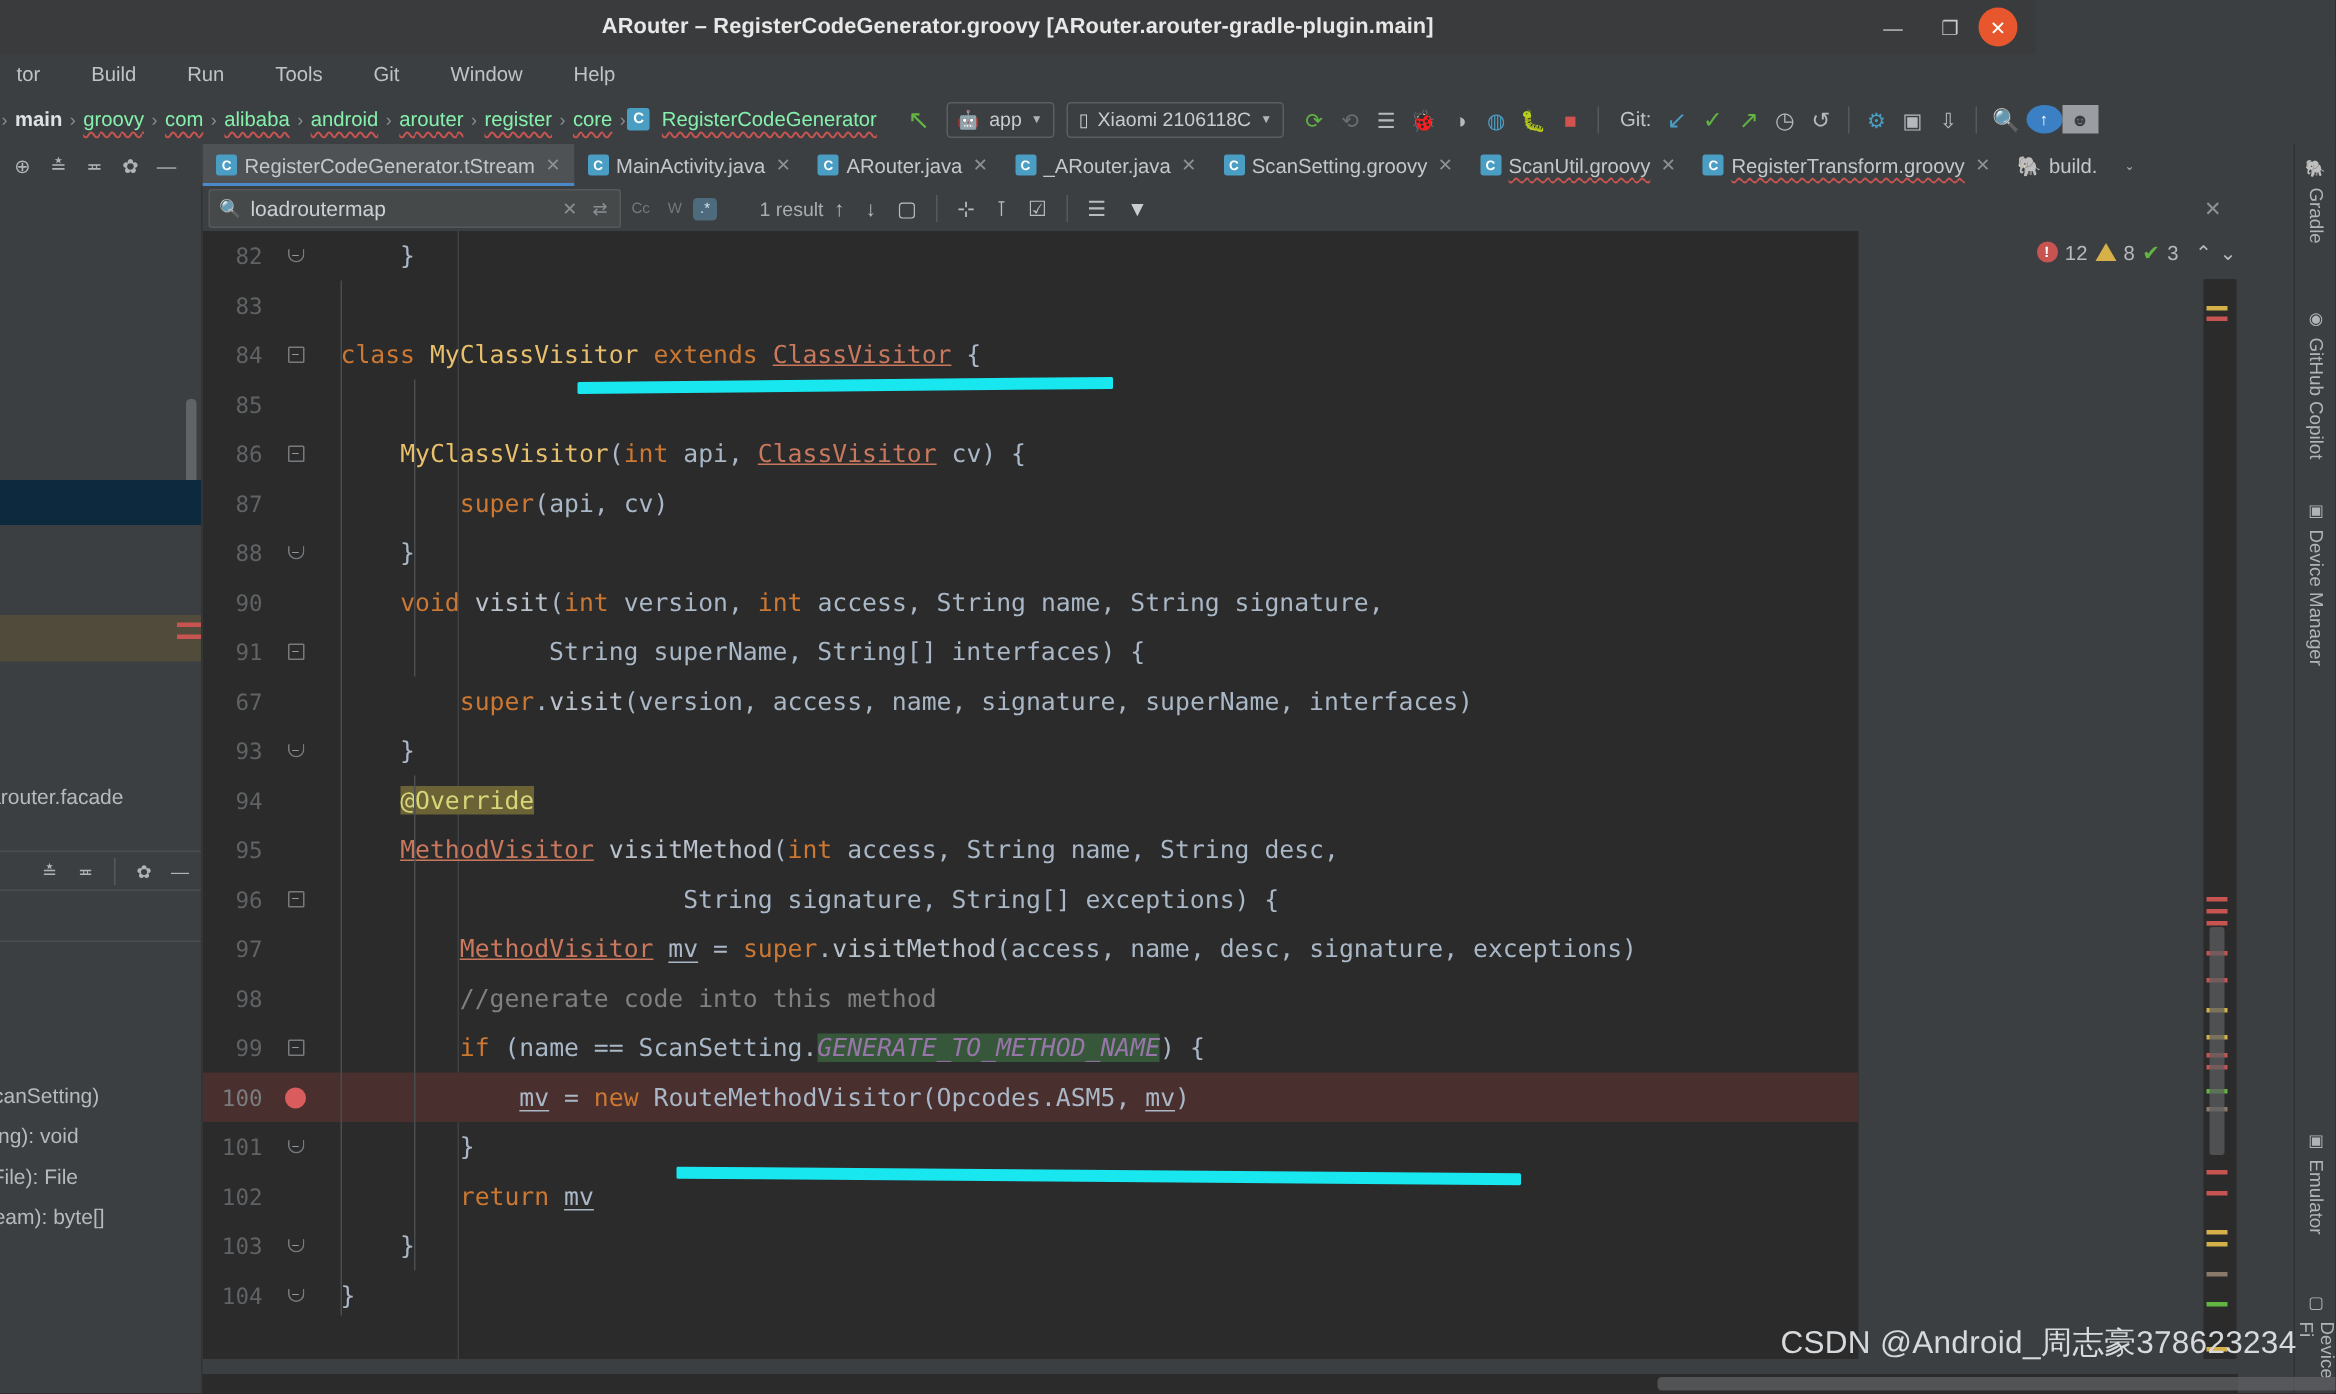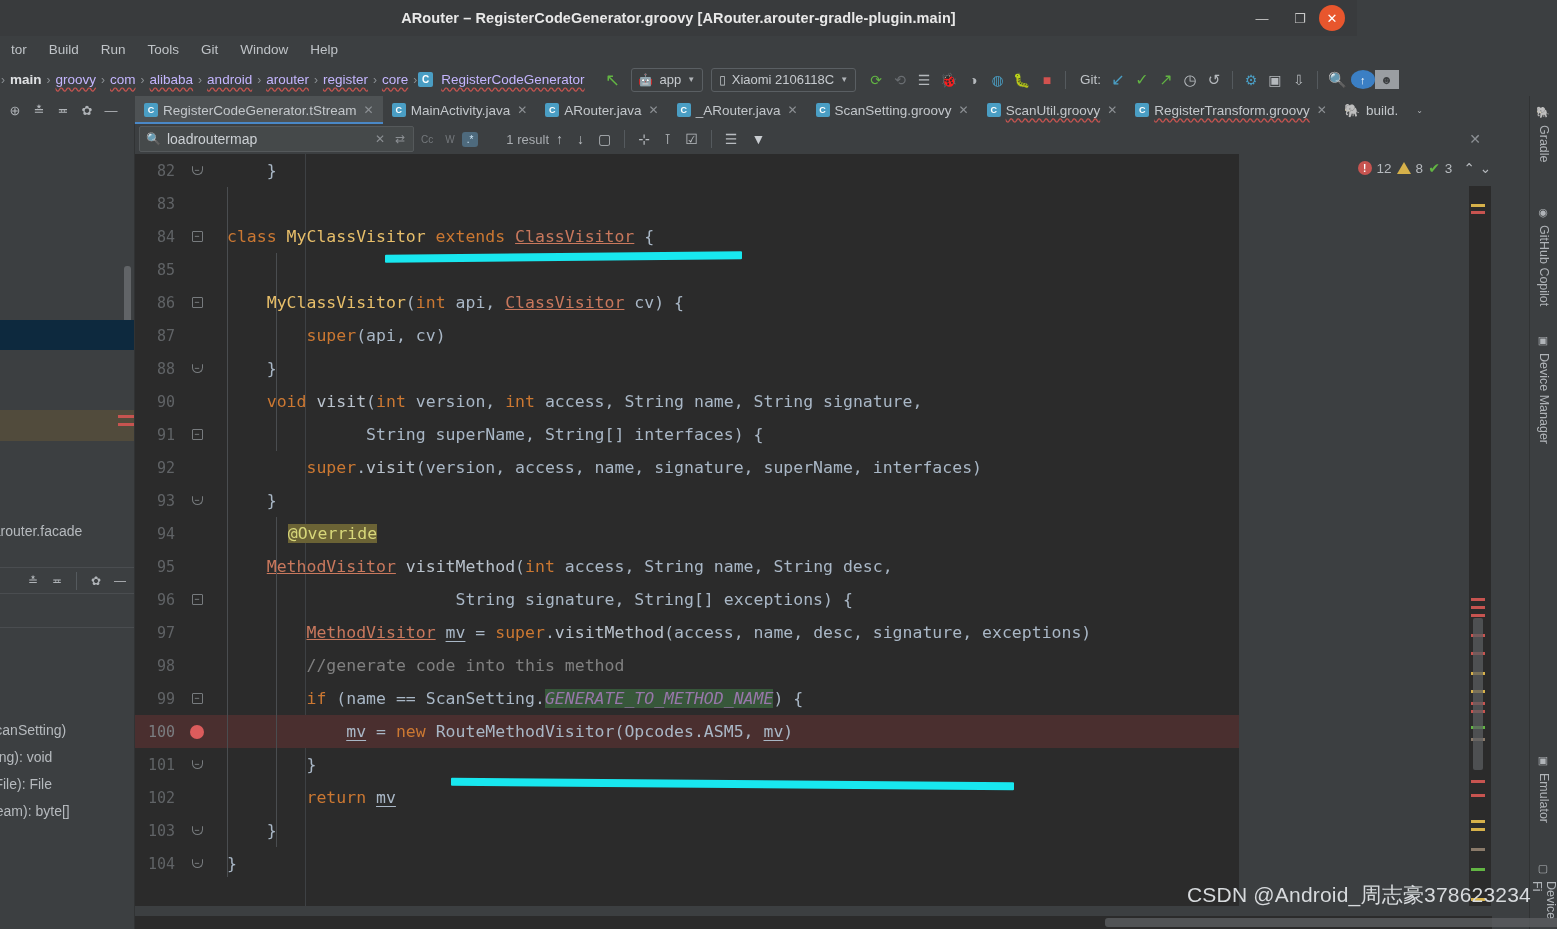--- a/index.html
+++ b/index.html
@@ -13,28 +13,28 @@
     background:#393b3d; display:flex; align-items:center; justify-content:center; }
   .titlebar .title { color:#e8e8e8; font-size:14.5px; font-weight:bold; letter-spacing:.1px; }
   .wctrls { position:absolute; right:0; top:0; height:36px; display:flex; align-items:center; gap:0; }
   .wbtn { width:38px; height:36px; display:flex; align-items:center; justify-content:center;
     color:#c8c8c8; font-size:13px; }
   .wclose { width:26px;height:26px;border-radius:50%;background:#e8562d;color:#fff;
     display:flex;align-items:center;justify-content:center;font-size:13px;margin-right:12px; }
 
   
   .menubar { position:absolute; left:0; top:36px; width:1557px; height:27px;
-    background:#3c3f41; display:flex; align-items:center; padding-left:0px; gap:0px; }
+    background:#3c3f41; display:flex; align-items:center; padding-left:0px; gap:12px; }
   .menuitem { color:#bfc3c7; font-size:13.5px; padding:2px 11px; white-space:nowrap; }
 
   
   .navbar { position:absolute; left:0; top:63px; width:1557px; height:33px;
     background:#3c3f41; display:flex; align-items:center; }
   .crumbs { display:flex; align-items:center; padding-left:0px; }
-  .crumb { color:#c4b5fd; font-size:13.5px; padding:0 4px; position:relative; }
+  .crumb { color:#86efac; font-size:13.5px; padding:0 4px; position:relative; }
   .crumb.bold { font-weight:bold; color:#dfe1e3; }
   .crumb.sq { text-decoration:underline; text-decoration-style:wavy;
      text-decoration-color:#c75450; text-underline-offset:3px; }
   .sep { color:#8a8f93; font-size:12px; padding:0 1px; }
   .crumb-icon { display:inline-flex; width:15px;height:15px;border-radius:2px;background:#4a9ec4;
      color:#fff;font-size:10px;align-items:center;justify-content:center;margin-right:4px;
      vertical-align:middle;font-weight:bold; }
 
   .navtools { display:flex; align-items:center; gap:0px; margin-left:12px; }
   .tbtn { display:flex;align-items:center;justify-content:center; height:24px; min-width:24px;
@@ -95,21 +95,21 @@
   .vbar { position:absolute; left:170px; top:0; bottom:0; width:1px; background:#3e4144; }
   .indentguide { position:absolute; width:1px; background:#4a4d50; }
   .code { font-family:"DejaVu Sans Mono", monospace; font-size:16.5px; color:#a9b7c6;
      white-space:pre; padding-left:16px; letter-spacing:0px; }
 
   .kw  { color:#cc7832; }
   .typ { color:#c9785d;text-decoration:underline; }
   .fn  { color:#b9c2cc; }
   .id  { color:#a9b7c6; }
   .cmt { color:#808080; }
-  .annhl { background:#6b6335; color:#d7d77a;margin-left:21px; }
+  .annhl { background:#6b6335; color:#d7d77a; }
   .field { color:#9876aa; font-style:italic; }
   .fieldhl { background:#37573a; }
   .var { color:#a9b7c6; text-decoration:underline; text-decoration-color:#a9b7c6;
      text-underline-offset:3px; }
   .ctor { color:#e8bf6a; }
 
   
   .marker { position:absolute; background:#18e7ef; height:8px; border-radius:1px; }
 
   
@@ -369,21 +369,21 @@
           <div class="code"><span class="id">    </span><span class="kw">void </span><span class="fn">visit</span><span class="id">(</span><span class="kw">int</span><span class="id"> version, </span><span class="kw">int</span><span class="id"> access, String name, String signature,</span></div>
         </div>
         <div class="line">
           <div class="lineno">91</div>
           <div class="gut">
             <div class="fold sq">−</div>
           </div>
           <div class="code"><span class="id">              String superName, String[] interfaces) {</span></div>
         </div>
         <div class="line">
-          <div class="lineno">92</div>
+          <div class="lineno">67</div>
           <div class="gut"></div>
           <div class="code"><span class="id">        </span><span class="kw">super</span><span class="id">.</span><span class="fn">visit</span><span class="id">(version, access, name, signature, superName, interfaces)</span></div>
         </div>
         <div class="line">
           <div class="lineno">93</div>
           <div class="gut">
             <div class="fold arc">−</div>
           </div>
           <div class="code"><span class="id">    }</span></div>
         </div>

